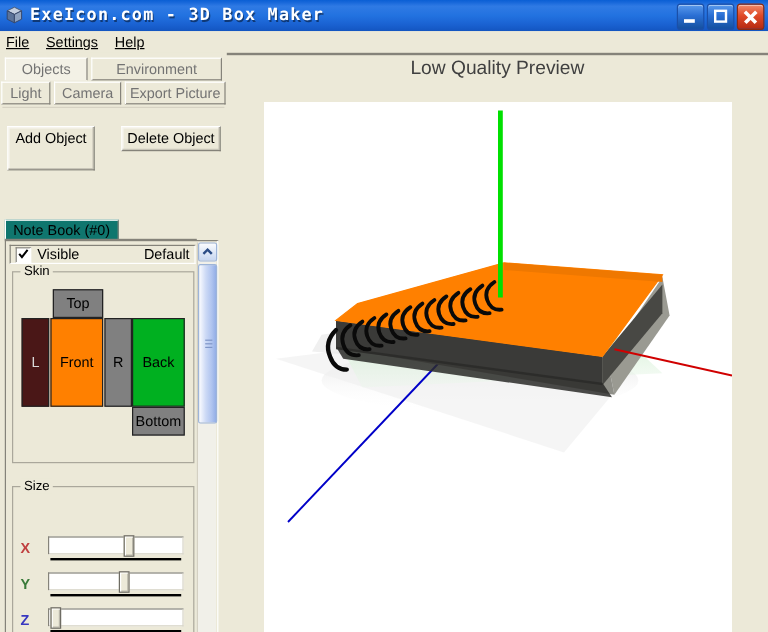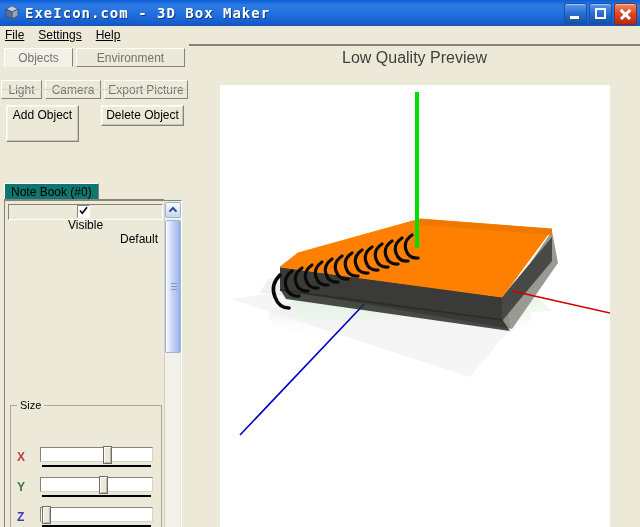--- a/index.html
+++ b/index.html
@@ -50,21 +50,21 @@
      border-bottom:none;box-sizing:border-box;white-space:nowrap;}
   .objtabline{position:absolute;left:4px;top:155px;width:160px;height:1px;background:#85837a;}
 
   
   .propframe{position:absolute;left:4px;top:156px;width:178px;height:345px;
      background:#ece9d8;border:1px solid;border-color:#85837a #fff #fff #85837a;box-sizing:border-box;}
   .propinner{position:absolute;left:0;top:0;width:160px;height:343px;overflow:hidden;}
 
   .vischk{position:absolute;left:3px;top:3px;width:155px;height:16px;
      background:#ece9d8;border:1px solid;border-color:#85837a #fff #fff #85837a;
-     box-sizing:border-box;display:flex;align-items:center;padding:0 4px;flex-direction:column;}
+     box-sizing:border-box;display:flex;align-items:center;padding:0 4px;}
   .cbox{width:11px;height:11px;background:#fff;border:1px solid;
      border-color:#85837a #fff #fff #85837a;position:relative;flex:0 0 auto;margin-right:5px;}
   .cbox .tick{position:absolute;left:1px;top:0px;width:9px;height:10px;}
   .vislabel{font-size:12px;}
   .visdefault{margin-left:auto;font-size:12px;}
 
   
   .group{position:absolute;border:1px solid #aaa79b;box-sizing:border-box;}
   .group .caption{position:absolute;left:6px;top:-7px;background:#ece9d8;padding:0 3px;font-size:11px;color:#000;}
 
@@ -138,21 +138,21 @@
 
 <div class="client">
 
   <div class="leftpanel">
 
     <div class="tabrow" style="left:4px;top:4px;">
       <div class="tabbtn sel" style="width:69px;">Objects</div>
       <div class="tabbtn" style="width:109px;margin-left:3px;">Environment</div>
     </div>
 
-    <div class="tabrow" style="left:1px;top:36px;">
+    <div class="tabrow" style="left:1px;top:24px;">
       <div class="tabbtn" style="width:41px;">Light</div>
       <div class="tabbtn" style="width:56px;margin-left:3px;">Camera</div>
       <div class="tabbtn" style="width:84px;margin-left:3px;">Export Picture</div>
     </div>
 
     <div style="position:absolute;left:2px;top:45px;width:185px;height:1px;background:#d7d3c4;"></div>
 
     <div class="btn" style="position:absolute;left:6px;top:61px;width:73px;height:37px;line-height:19px;">Add Object</div>
     <div class="btn" style="position:absolute;left:101px;top:61px;width:83px;height:21px;line-height:19px;">Delete Object</div>
 
@@ -165,20 +165,30 @@
         <div class="vischk">
           <span class="cbox">
             <svg class="tick" viewBox="0 0 9 10">
                 <path d="M1 4.5 L3.3 7.2 L8 1.2" stroke="#000" stroke-width="1.7" fill="none"></path>
               </svg>
           </span>
           <span class="vislabel">Visible</span>
           <span class="visdefault">Default</span>
         </div>
 
+        <div class="group" style="left:5px;top:25px;width:152px;height:160px;">
+          <span class="caption">Skin</span>
+
+          <div class="face" style="left:33px;top:14px;width:42px;height:24px;background:#808080;">Top</div>
+          <div class="face" style="left:7px;top:38px;width:23px;height:74px;background:#4a1717;color:#d9d9d9;">L</div>
+          <div class="face" style="left:31px;top:38px;width:44px;height:74px;background:#ff8000;">Front</div>
+          <div class="face" style="left:76px;top:38px;width:23px;height:74px;background:#808080;">R</div>
+          <div class="face" style="left:99px;top:38px;width:44px;height:74px;background:#00b020;">Back</div>
+          <div class="face" style="left:99px;top:112px;width:44px;height:24px;background:#808080;">Bottom</div>
+        </div>
 
         <div class="group" style="left:5px;top:204px;width:152px;height:140px;">
           <span class="caption">Size</span>
 
           <span class="axlabel" style="left:6px;top:44px;color:#c04040;">X</span>
           <div class="trk" style="left:29px;top:41px;width:113px;">
             <span class="chan"></span>
             <span class="base"></span>
             <span class="thumb" style="left:56%;"></span>
           </div>

